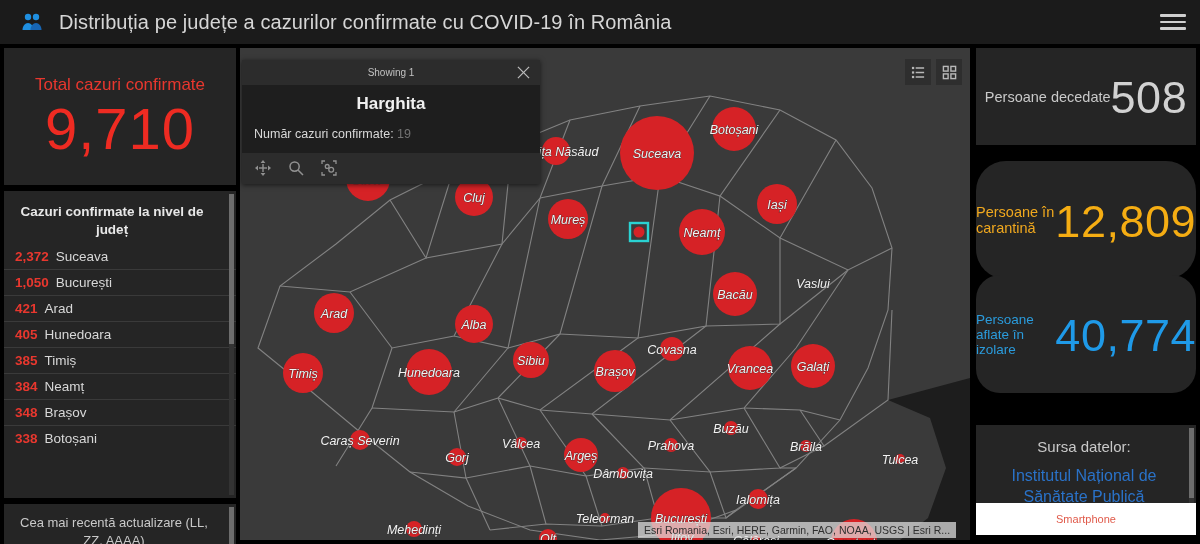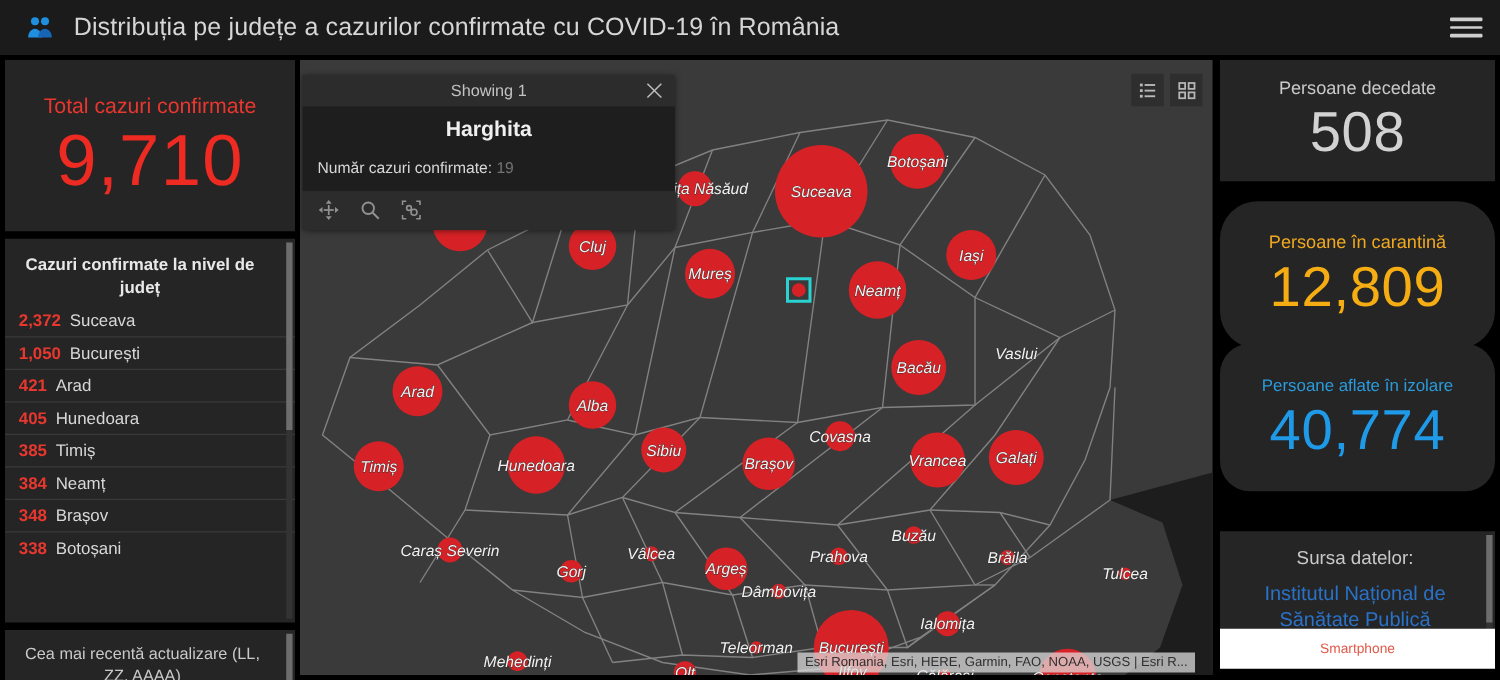--- a/index.html
+++ b/index.html
@@ -110,41 +110,41 @@
   
   #popup {
     position: absolute; left: 2px; top: 12px; width: 298px;
     background: #2c2c2c; box-shadow: 0 1px 5px rgba(0,0,0,.6);
   }
   #popup-head {
     position: relative; height: 25px;
     display: flex; align-items: center; justify-content: center;
     background: #2c2c2c;
   }
-  #popup-head-title { color: #c2c2c2; font-size: 13px; }
+  #popup-head-title { color: #c2c2c2; font-size: 10px; }
   #popup-close {
     position: absolute; right: 8px; top: 4px;
     width: 17px; height: 17px; cursor: pointer;
     display: flex; align-items: center; justify-content: center;
   }
   #popup-body { background: #1e1e1e; padding: 9px 12px 12px 12px; }
   #popup-title { color: #f0f0f0; font-size: 17px; font-weight: bold; text-align: center; }
   #popup-field { margin-top: 13px; color: #d8d8d8; font-size: 12.5px; }
   #popup-field .v { color: #737373; }
   #popup-actions {
     background: #2c2c2c; height: 31px;
     display: flex; align-items: center; gap: 16px; padding-left: 13px;
   }
   .popup-action { width: 17px; height: 17px; cursor: pointer; opacity: .62; }
 
   
   #right-col { position: absolute; left: 976px; top: 48px; width: 220px; height: 492px; }
   .stat-panel {
     left: 0; width: 220px;
-    display: flex; flex-direction: column; align-items: center; justify-content: center;
+    display: flex; flex-direction: row; align-items: center; justify-content: center;
     background: #252525;
   }
   .stat-label { font-size: 14.5px; }
   .stat-value { font-size: 45px; font-weight: 400; line-height: 1.05; letter-spacing: .5px; }
 
   #deaths-panel { top: 0; height: 97px; }
   #deaths-label { color: #c9c9c9; }
   #deaths-value { color: #d2d2d2; margin-top: 3px; }
 
   #quarantine-panel { top: 113px; height: 118px; border-radius: 30px; }

